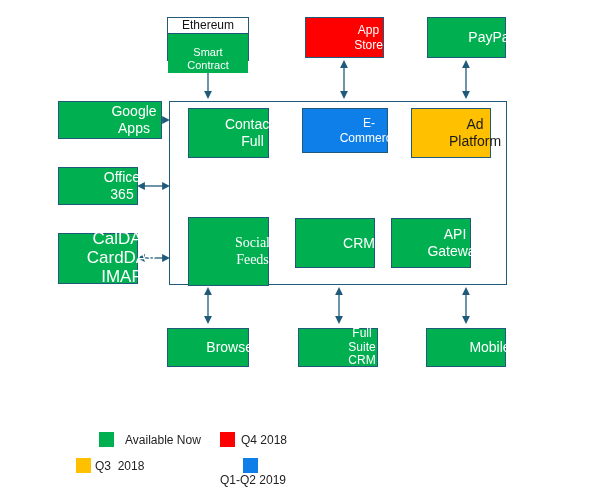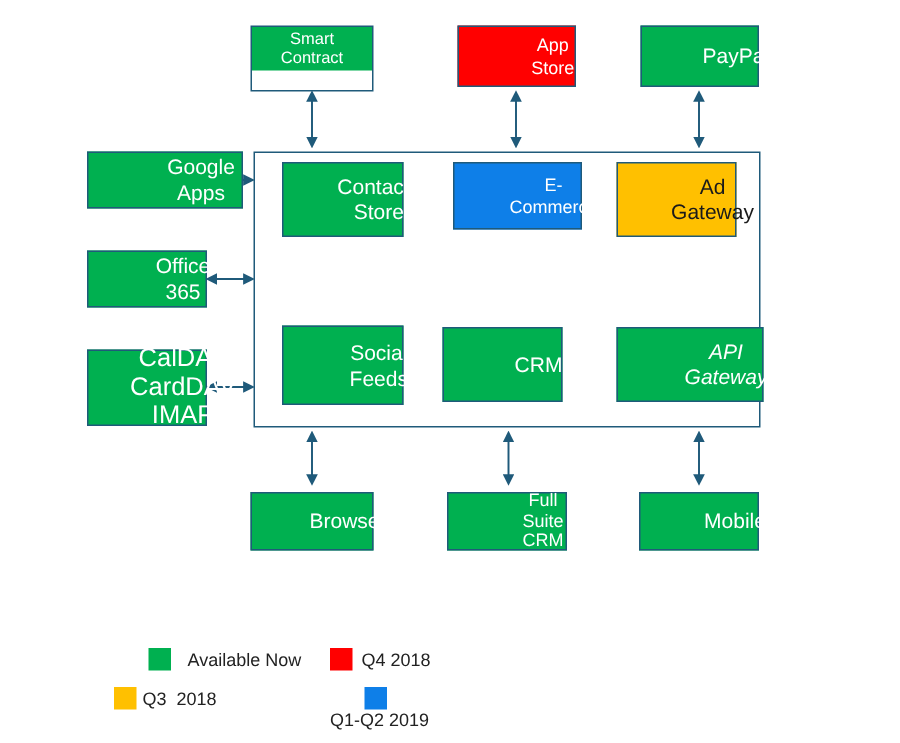--- a/index.html
+++ b/index.html
@@ -12,21 +12,21 @@
   .red { background:#ff0000; }
   .blue { background:#0e7fe8; }
   .yellow { background:#ffc000; color:#1a1a1a; }
   .fs14 { font-size:14px; }
   .fs13 { font-size:17px; }
   .fs12 { font-size:12px; }
   .container { position:absolute; box-sizing:border-box; border:1.5px solid #1f5a7a; background:#fff; }
   svg.arrows { position:absolute; left:0; top:0; }
   .eth { position:absolute; box-sizing:border-box; border:1px solid #1f5a7a; }
   .eth-top { height:15px; background:#ffffff; color:#111; font-size:12px; text-align:center; line-height:15px; border-bottom:1px solid #1f5a7a; }
-  .eth-bottom { background:#00b050; color:#fff; font-size:11px; text-align:center; line-height:13px; padding-top:2px; height:27px; white-space:pre-line; }
+  .eth-bottom { background:#00b050; color:#fff; font-size:11px; text-align:center; line-height:13px; padding-top:12px; height:27px; white-space:pre-line; }
   .legend-item { position:absolute; display:flex; align-items:center; font-size:12px; color:#222; }
   .swatch { width:15px; height:15px; margin-right:9px; }
 </style>
 </head>
 <body>
 
 <div class="container" style="left:169px; top:101px; width:338px; height:184px;"></div>
 
 <svg class="arrows" width="600" height="495">
   <defs>
@@ -42,44 +42,45 @@
   <line x1="141" y1="120" x2="166" y2="120" stroke="#1f5a7a" stroke-width="1.3" marker-start="url(#ah)" marker-end="url(#ah)"></line>
   <line x1="141" y1="186" x2="166" y2="186" stroke="#1f5a7a" stroke-width="1.3" marker-start="url(#ah)" marker-end="url(#ah)"></line>
   <line x1="141" y1="258" x2="166" y2="258" stroke="#1f5a7a" stroke-width="1.3" marker-start="url(#ah)" marker-end="url(#ah)"></line>
 
   <line x1="208" y1="291" x2="208" y2="320" stroke="#1f5a7a" stroke-width="1.3" marker-start="url(#ah)" marker-end="url(#ah)"></line>
   <line x1="339" y1="291" x2="339" y2="320" stroke="#1f5a7a" stroke-width="1.3" marker-start="url(#ah)" marker-end="url(#ah)"></line>
   <line x1="466" y1="291" x2="466" y2="320" stroke="#1f5a7a" stroke-width="1.3" marker-start="url(#ah)" marker-end="url(#ah)"></line>
 </svg>
 
 <div class="eth" style="left:167px; top:17px; width:82px; height:44px;">
+  <div class="eth-top">Ethereum</div>
   <div class="eth-bottom">Smart
 Contract</div>
 </div>
 <div class="box red fs12" style="left:305px; top:17px; width:79px; height:41px;">App Store</div>
 <div class="box green fs14" style="left:427px; top:17px; width:79px; height:41px;">PayPal</div>
 
 <div class="box green fs14" style="left:58px; top:101px; width:104px; height:38px;">Google
 Apps</div>
 <div class="box green fs14" style="left:58px; top:167px; width:80px; height:38px;">Office
 365</div>
 <div class="box green fs13" style="left:58px; top:233px; width:80px; height:51px; line-height:1.1;">CalDAV
 CardDAV
 IMAP</div>
 
 <div class="box green fs14" style="left:188px; top:108px; width:81px; height:50px;">Contacts
-Store</div>
+Full</div>
 <div class="box blue fs12" style="left:302px; top:108px; width:86px; height:45px;">E-
 Commerce</div>
 <div class="box yellow fs14" style="left:411px; top:108px; width:80px; height:50px;">Ad
-Gateway</div>
-<div class="box green fs14" style="left:188px; top:217px; width:81px; height:53px;">Social
+Platform</div>
+<div class="box green fs14" style="left:188px; top:217px; width:81px; height:69px;font-family:Liberation Serif, serif;">Social
 Feeds</div>
 <div class="box green fs14" style="left:295px; top:218px; width:80px; height:50px;">CRM</div>
-<div class="box green fs14" style="left:411px; top:218px; width:98px; height:50px;font-style:italic;">API
+<div class="box green fs14" style="left:391px; top:218px; width:80px; height:50px;">API
 Gateway</div>
 
 <div class="box green fs14" style="left:167px; top:328px; width:82px; height:39px;">Browser</div>
 <div class="box green fs12" style="left:298px; top:328px; width:80px; height:39px; line-height:1.15;">Full Suite
 CRM</div>
 <div class="box green fs14" style="left:426px; top:328px; width:80px; height:39px;">Mobile</div>
 
 <div class="legend-item" style="left:68px; top:432px;padding-left:31px;">
   <span class="swatch" style="background:#00b050;"></span>
   <span style="margin-left:2px;">Available Now</span>

